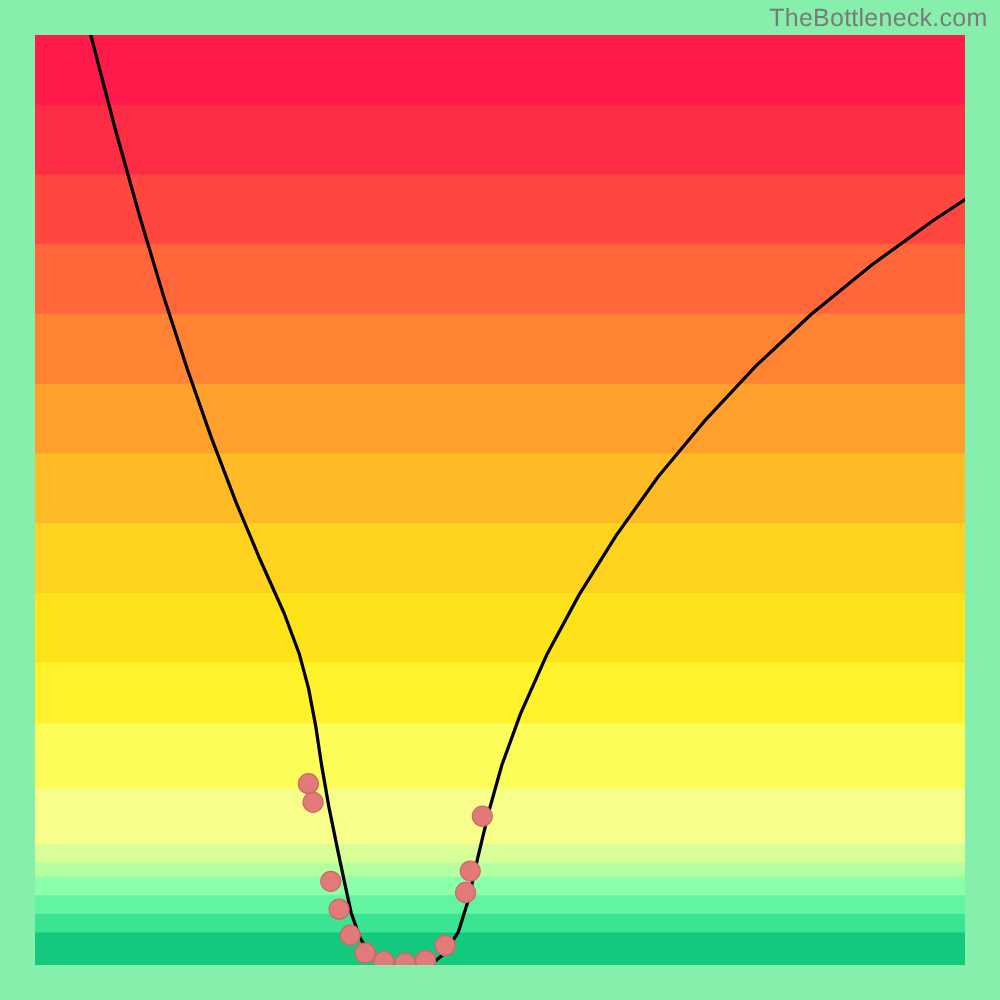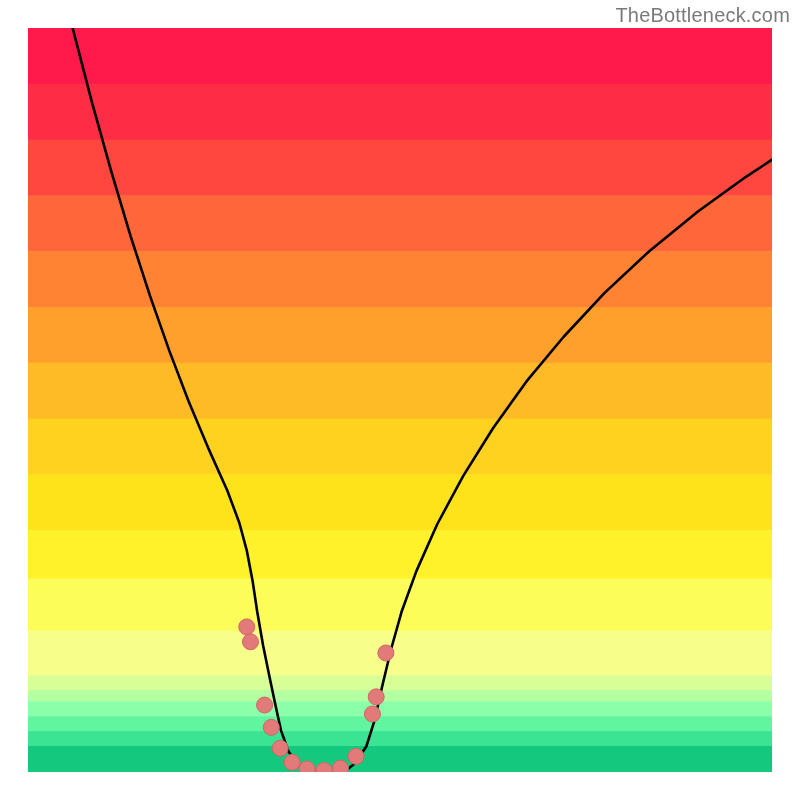--- a/index.html
+++ b/index.html
@@ -10,21 +10,21 @@
     background: #000;
     overflow: hidden;
     font-family: Arial, Helvetica, sans-serif;
   }
   .frame {
     position: absolute;
     top: 0;
     left: 0;
     width: 800px;
     height: 800px;
-    background: #ffffff;
+    background: #86efac;
   }
   .plot {
     position: absolute;
     top: 28px;
     left: 28px;
     width: 744px;
     height: 744px;
     overflow: hidden;
   }
   .watermark {

